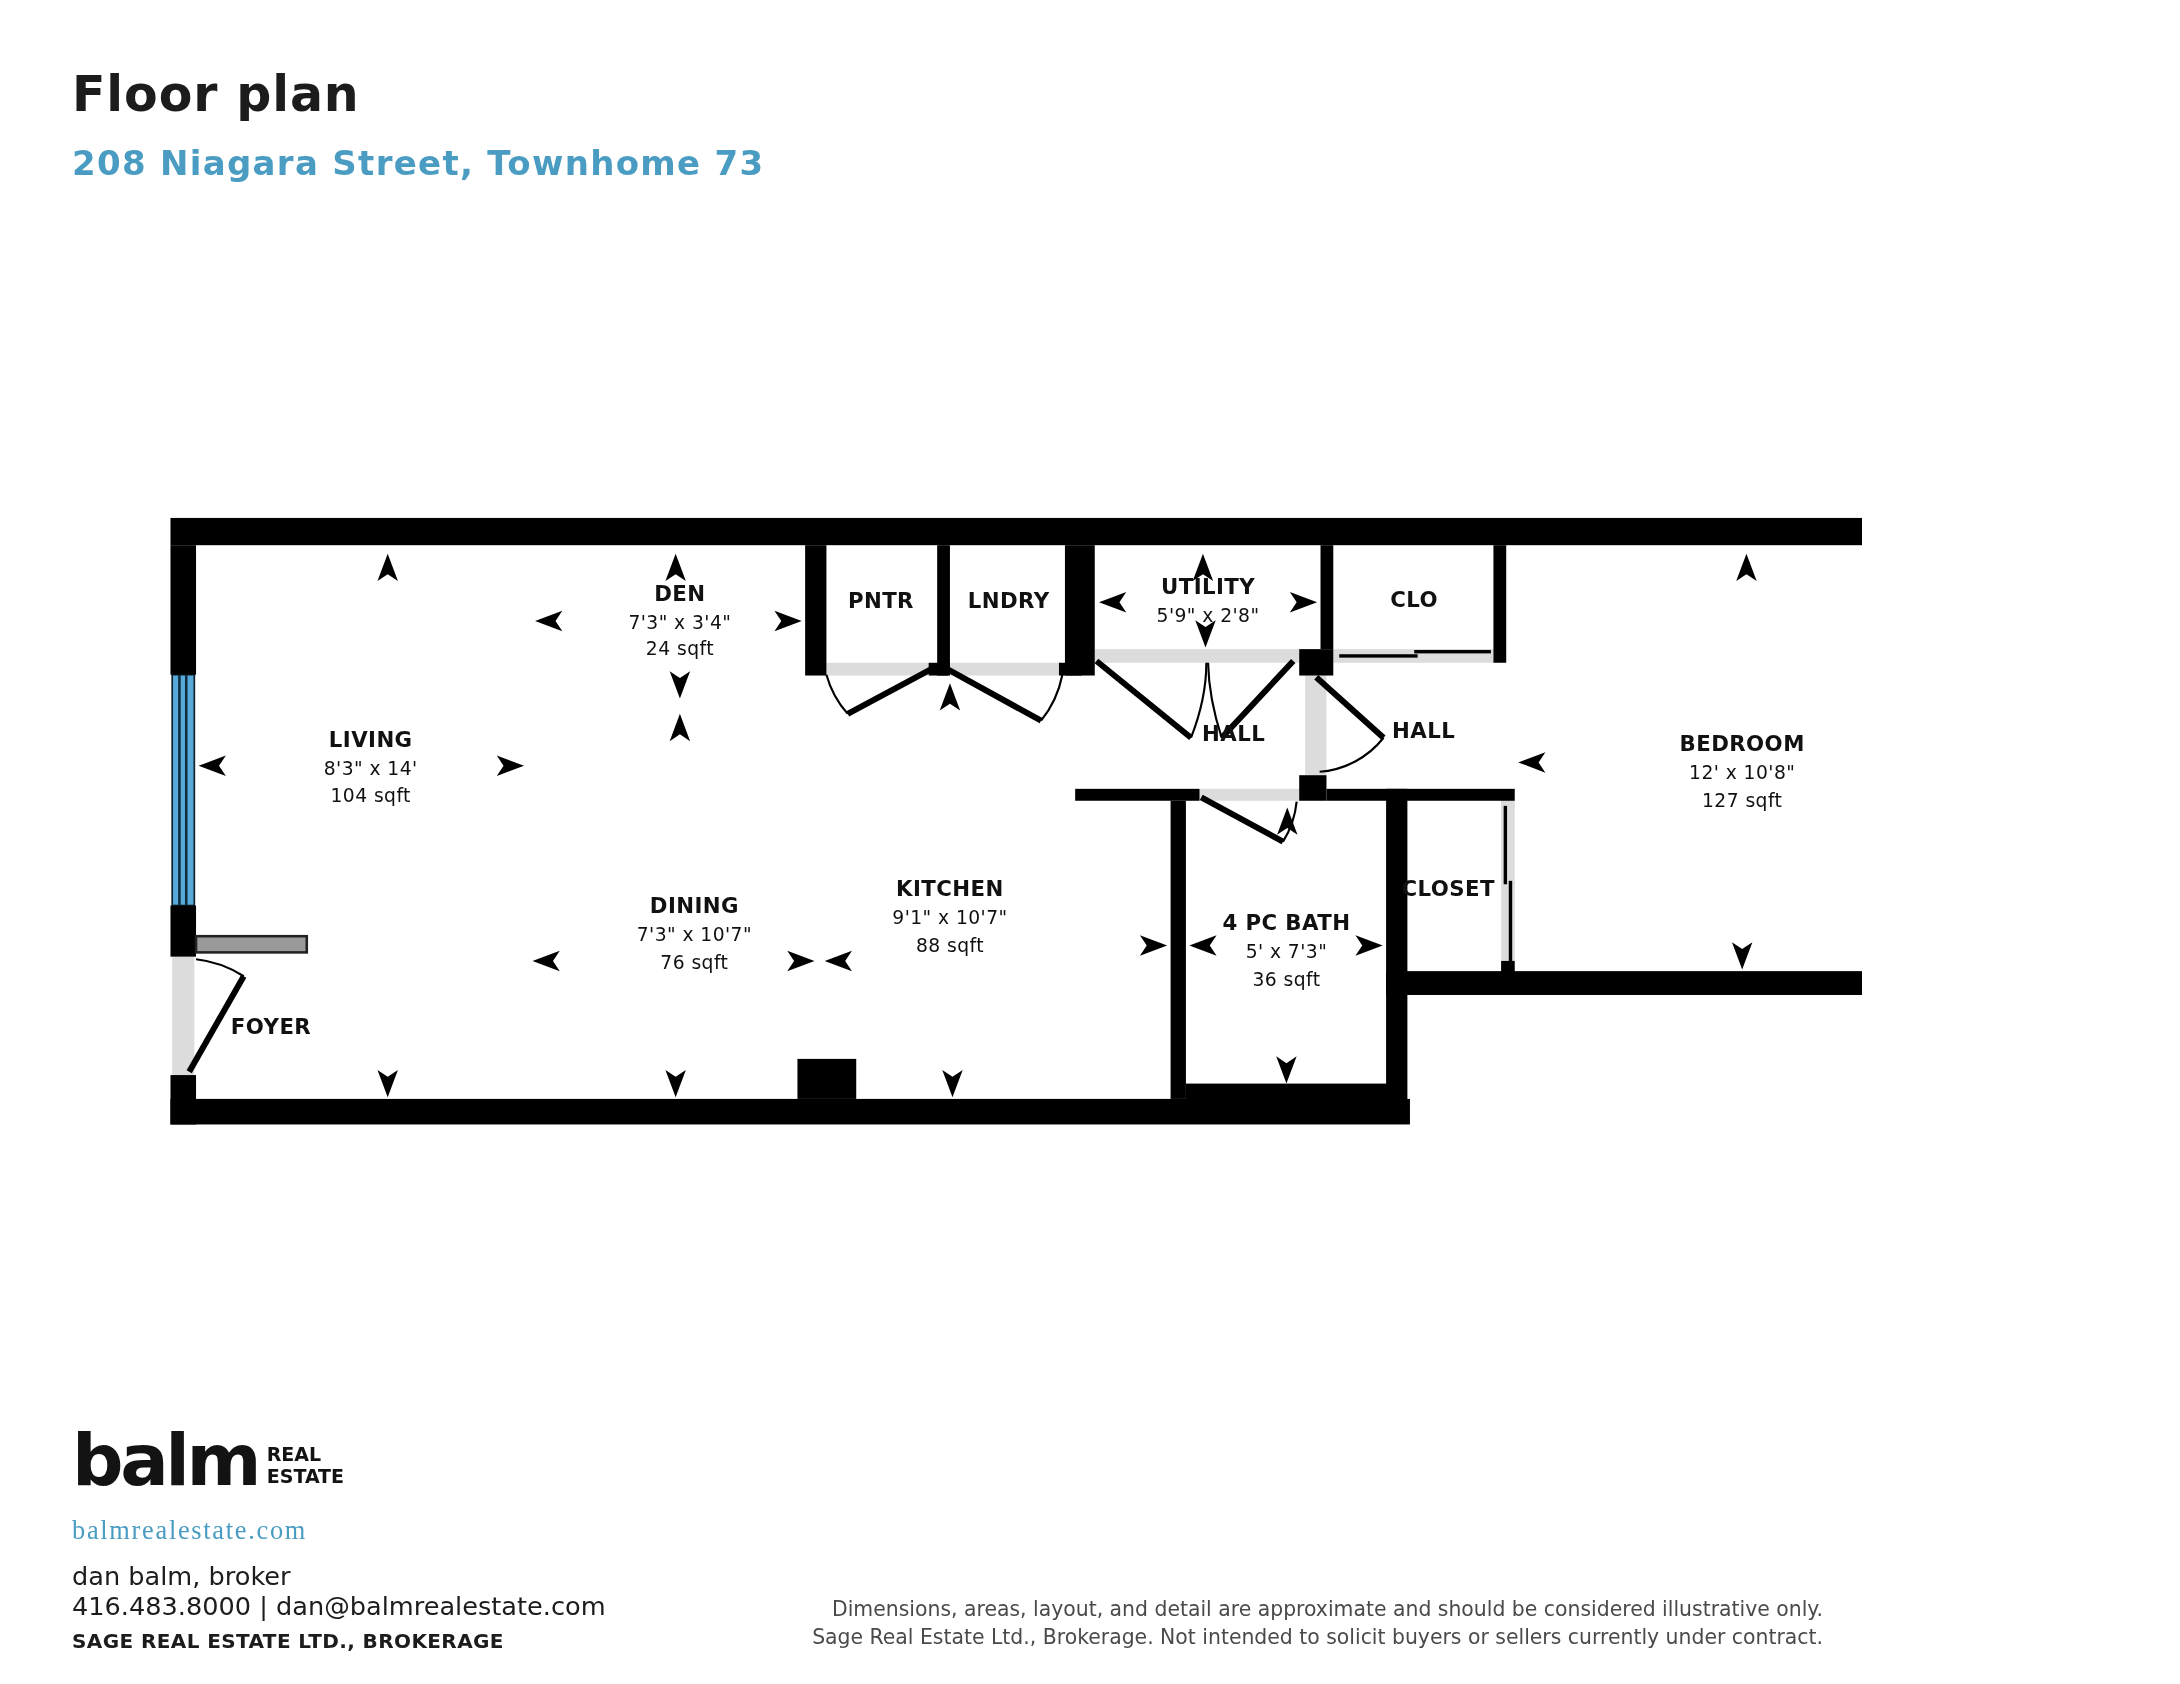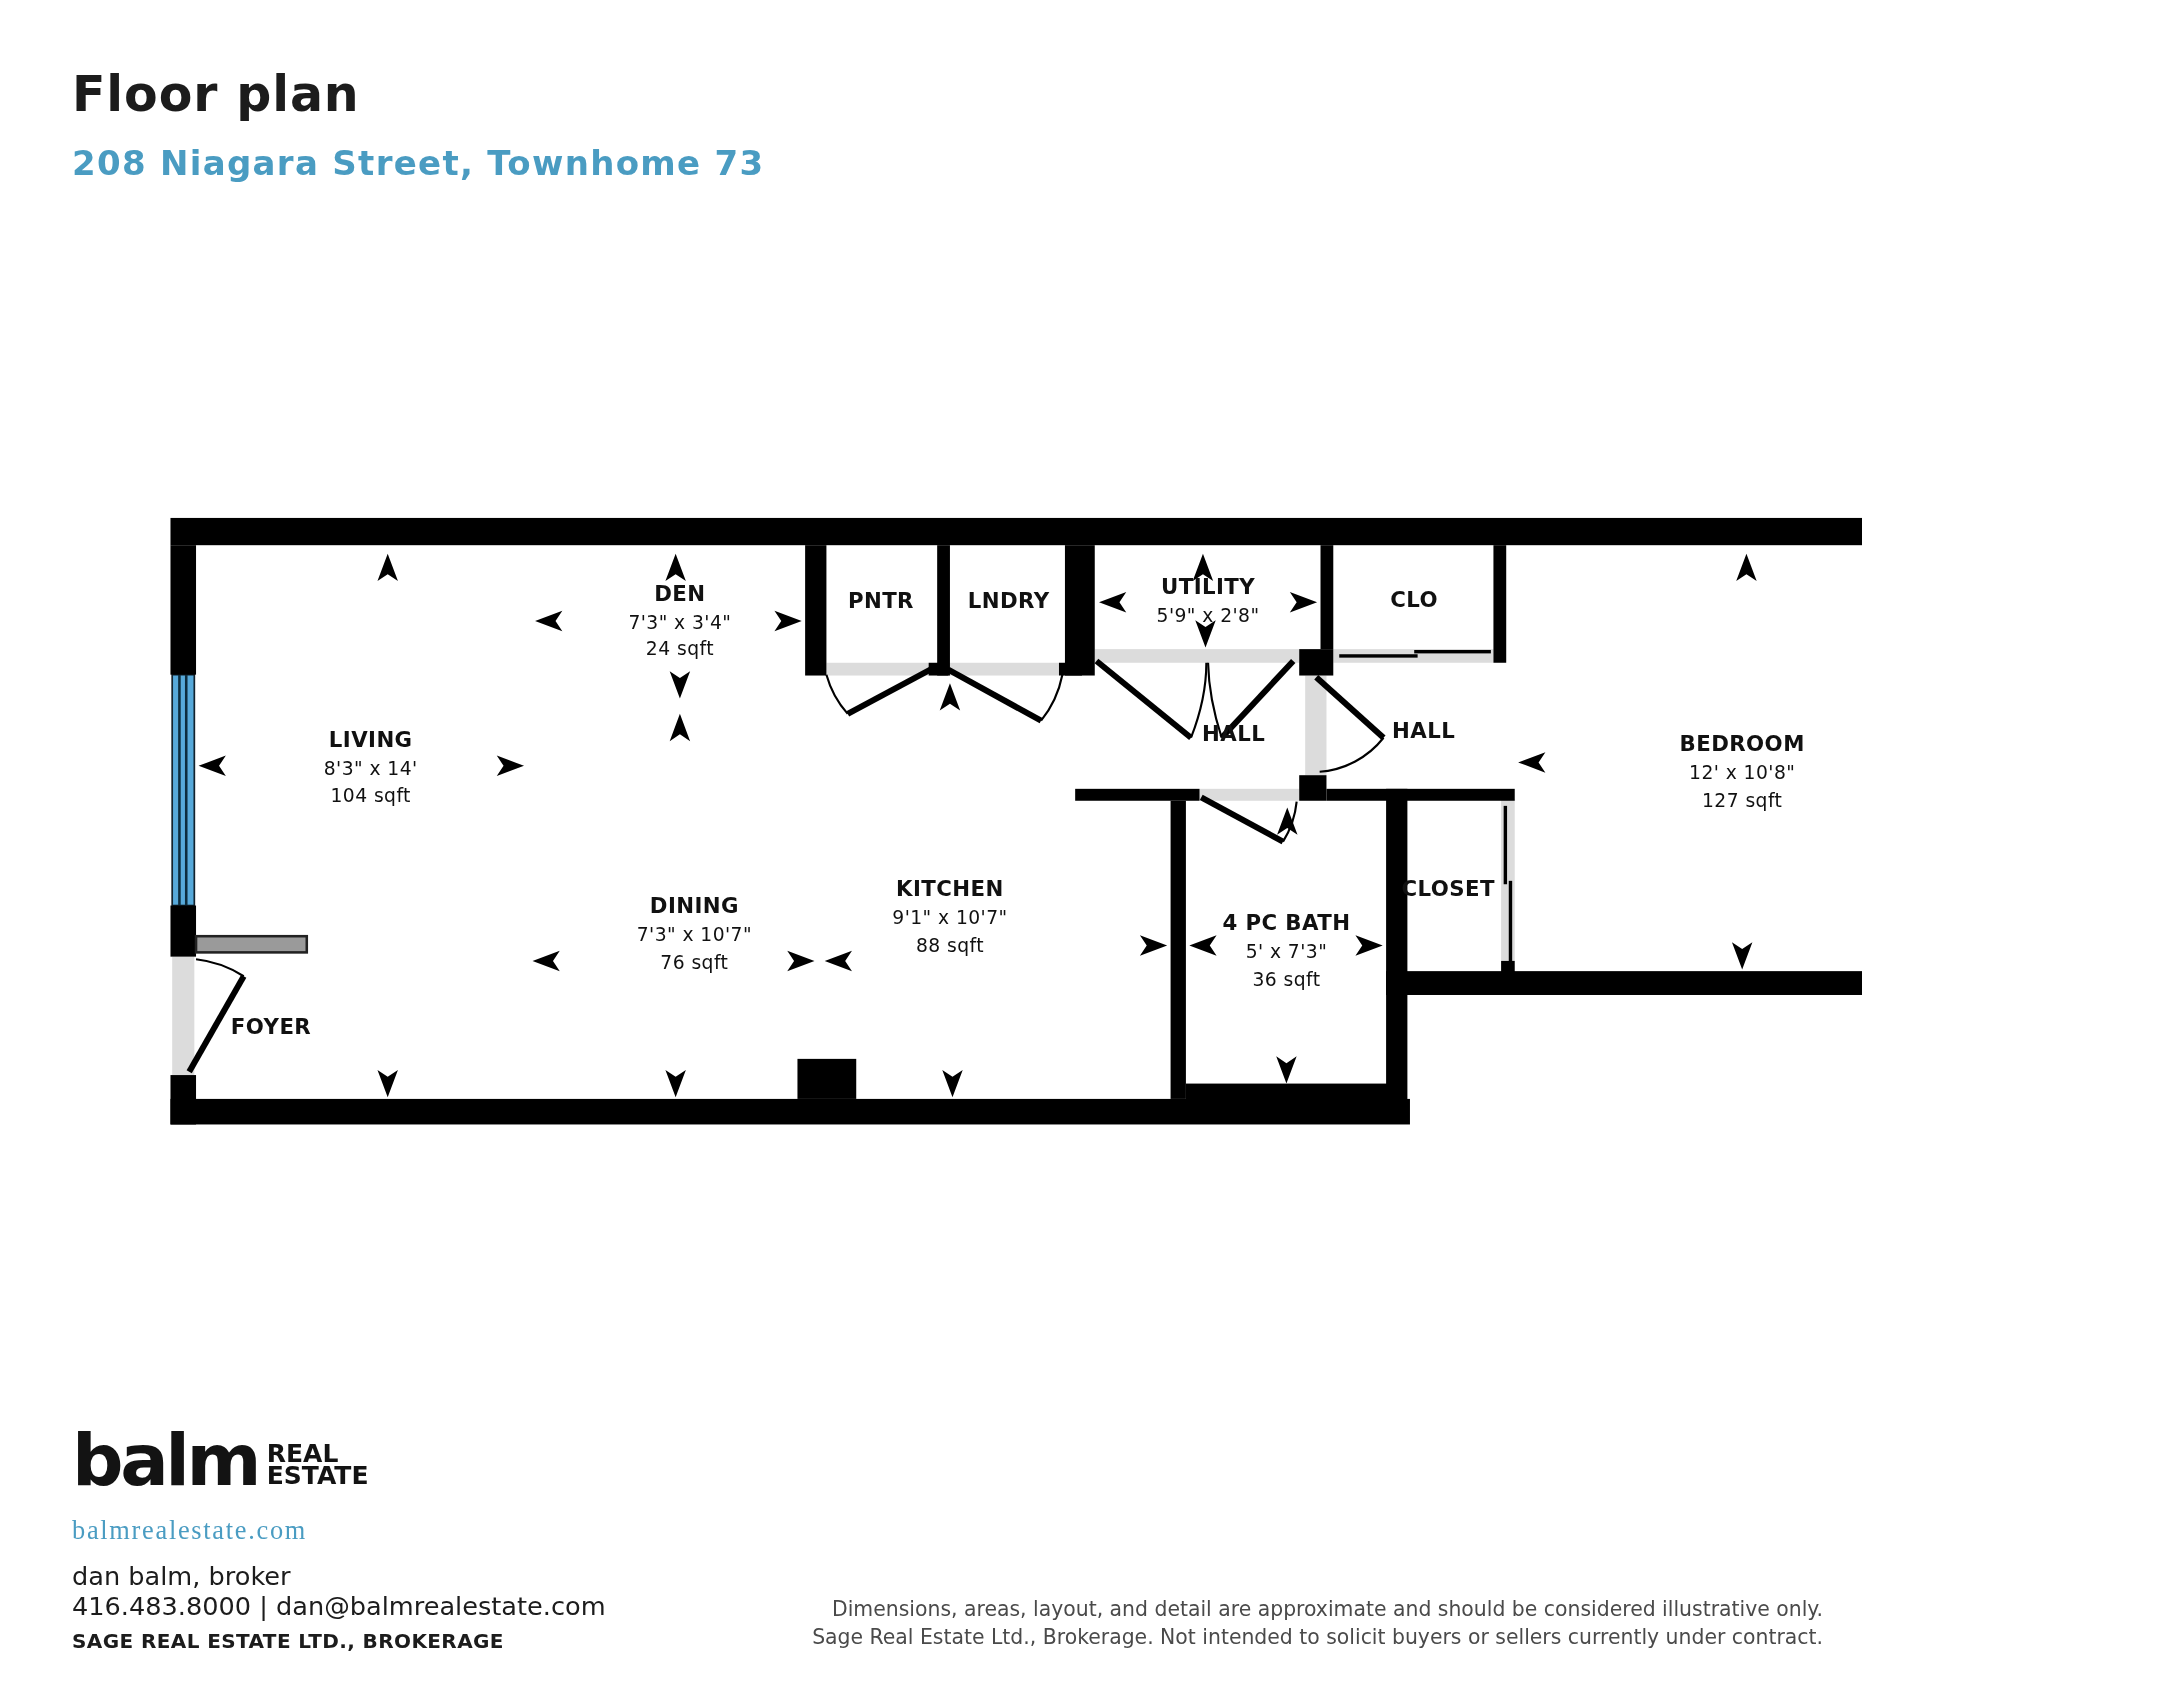--- a/index.html
+++ b/index.html
@@ -4,21 +4,21 @@
 <style>
   html,body{margin:0;padding:0;background:#ffffff;}
   .page{position:relative;width:1862px;height:1685px;background:#ffffff;overflow:hidden;
         font-family:"DejaVu Sans","Liberation Sans",sans-serif;}
   .abs{position:absolute;}
   .title{left:72px;top:66px;font-size:49px;font-weight:bold;color:#1c1c1c;letter-spacing:0.9px;}
   .subtitle{left:72px;top:143px;font-size:34px;font-weight:bold;letter-spacing:1.3px;}
   .plan-svg{left:0;top:0;}
   .brand{left:72px;top:1428px;display:flex;align-items:flex-start;}
   .wordmark{font-size:72px;font-weight:bold;letter-spacing:-3.4px;line-height:65px;color:#131313;}
-  .brandtag{margin-left:8.5px;margin-top:15.3px;font-size:25px;font-weight:bold;line-height:22px;color:#131313;letter-spacing:0px;}
+  .brandtag{margin-left:8.5px;margin-top:15.3px;font-size:19px;font-weight:bold;line-height:22px;color:#131313;letter-spacing:0px;}
   .website{left:72px;top:1515px;font-size:26.4px;letter-spacing:1.7px;font-family:Liberation Serif, serif;}
   .broker{left:72px;top:1561px;font-size:25.6px;color:#1c1c1c;}
   .contact{left:72px;top:1591px;font-size:25.6px;color:#1c1c1c;}
   .brokerage{left:72px;top:1629px;font-size:20px;font-weight:bold;color:#1c1c1c;letter-spacing:0.4px;}
   .iguide{top:1518px;left:1969px;display:flex;align-items:center;}
   .iguide-text{font-size:39px;font-weight:600;letter-spacing:0px;margin-left:10px;}
   .disclaimer{right:39px;top:1595px;text-align:right;font-size:20.4px;line-height:28px;color:#4a4a4a;}
 </style>
 </head>
 <body>

